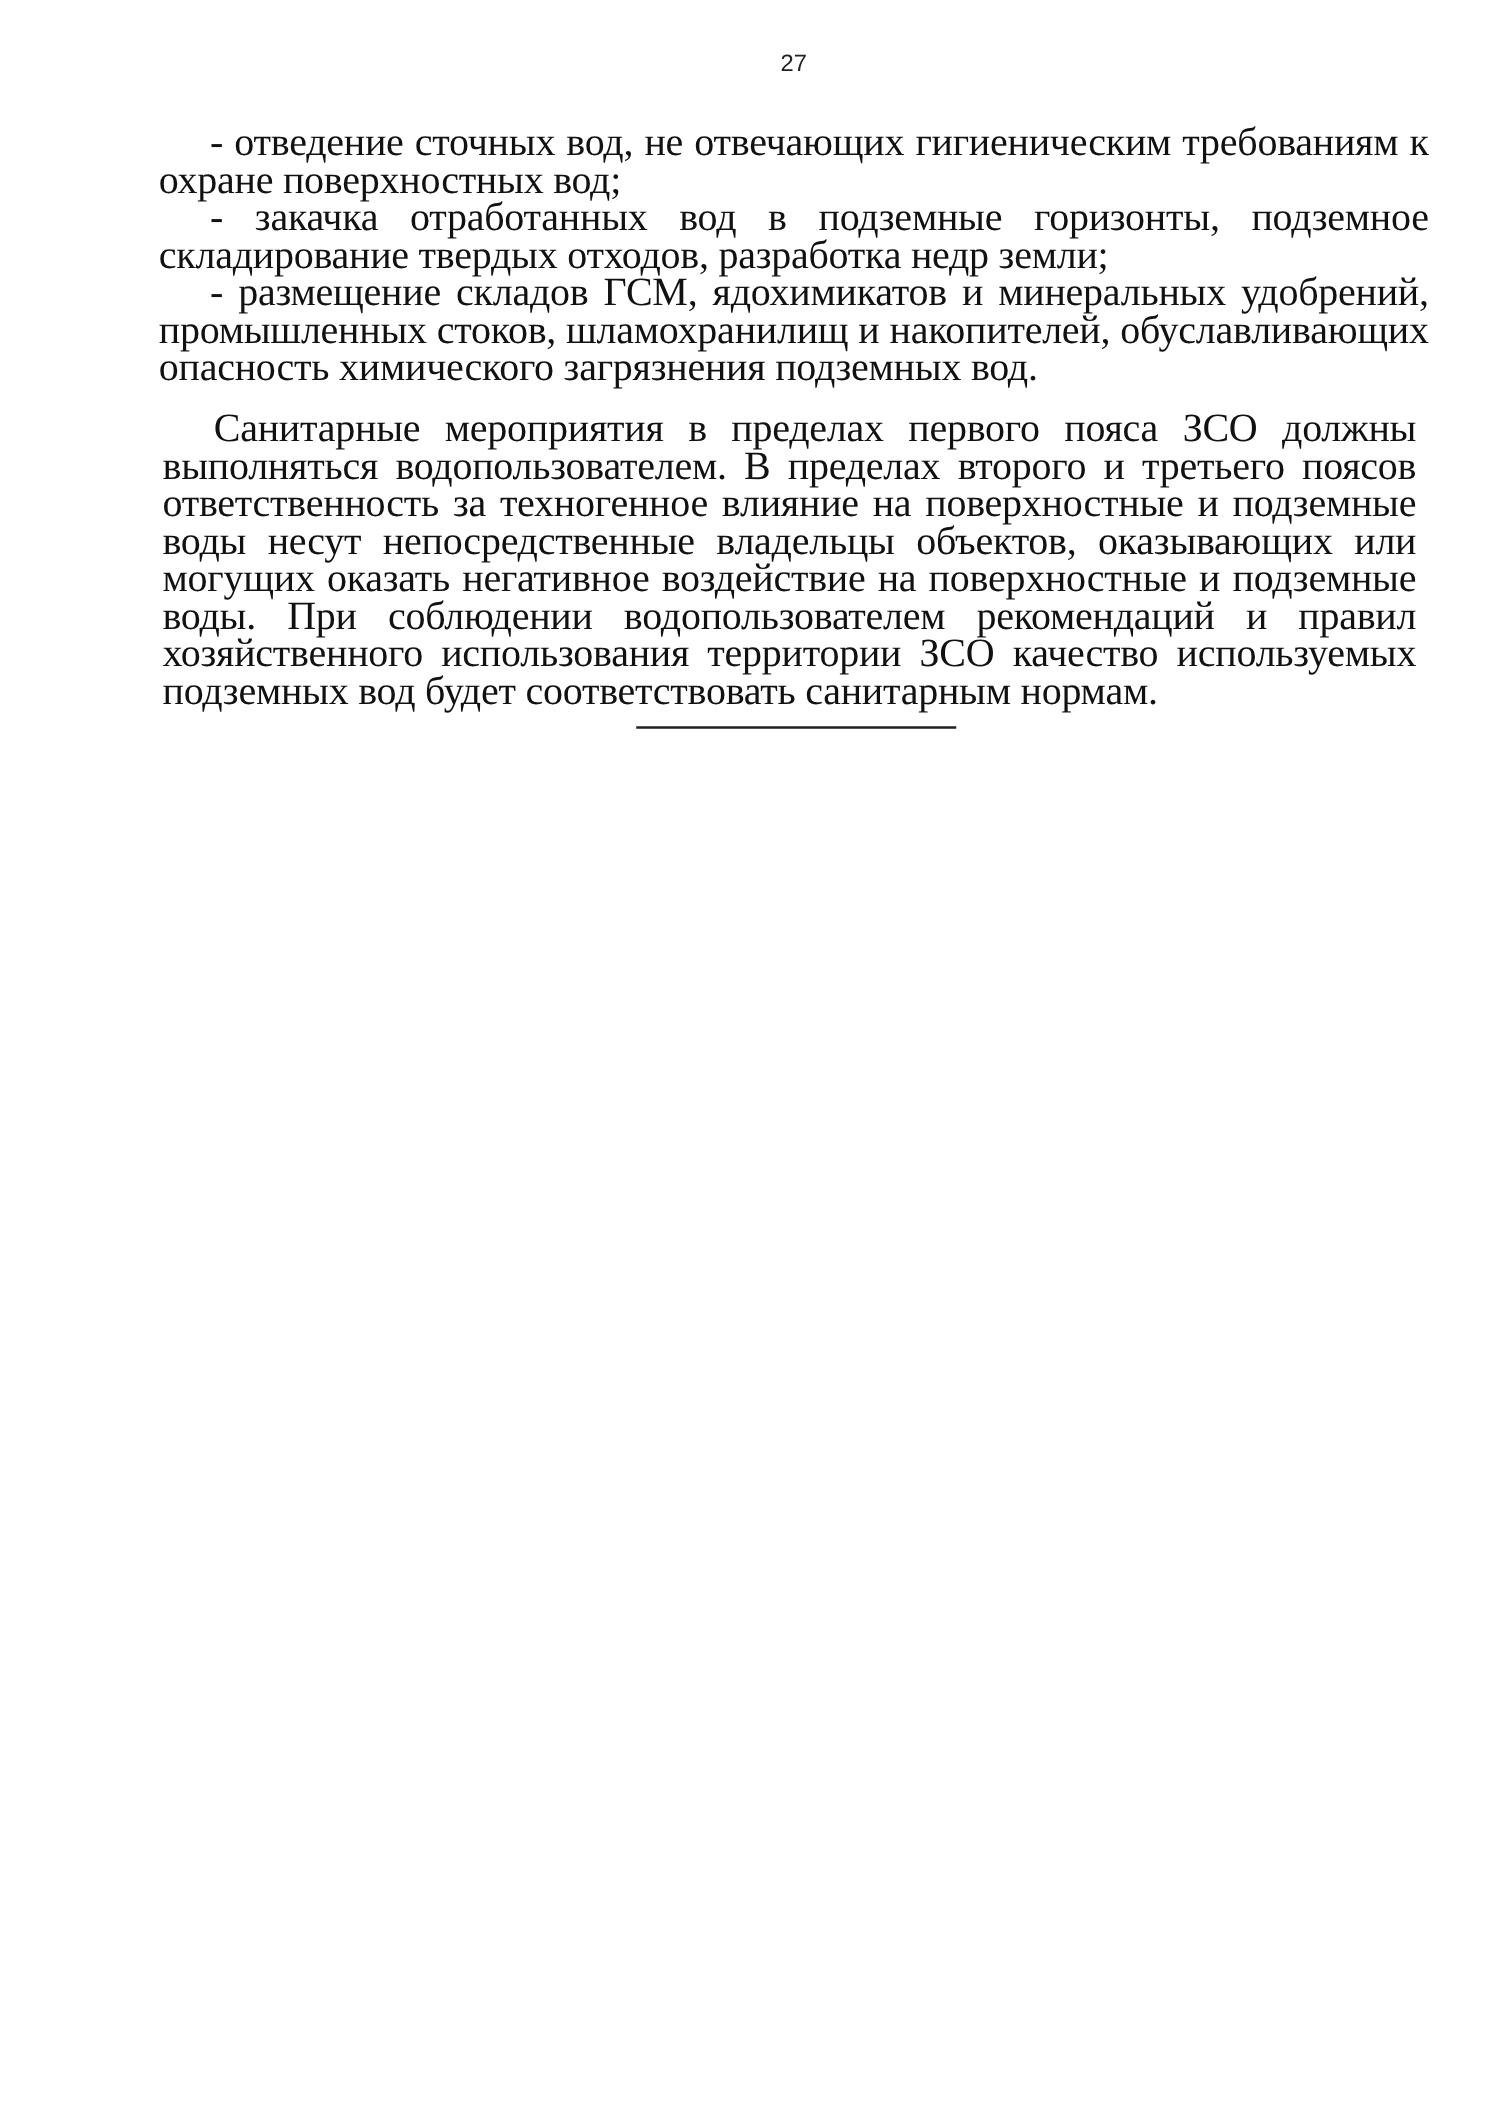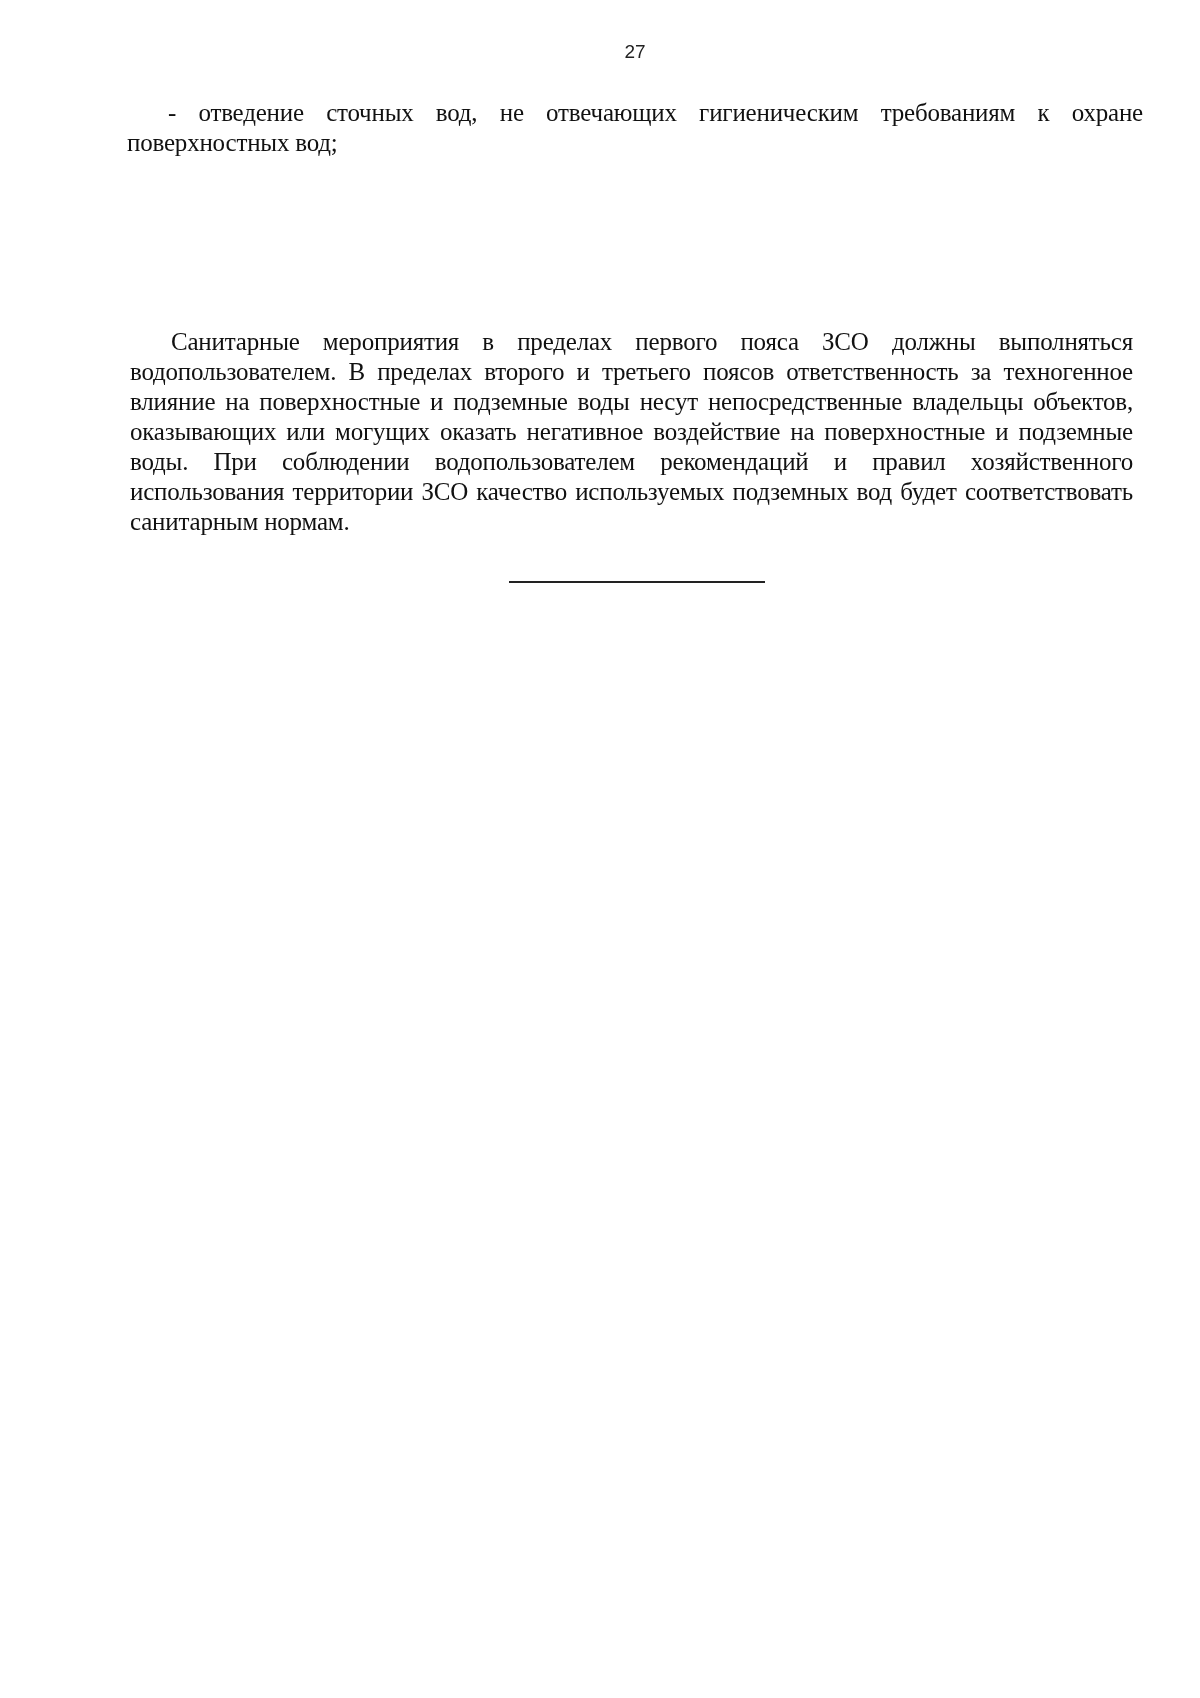--- a/index.html
+++ b/index.html
@@ -21,21 +21,21 @@
       left: 0;
       width: 1270px;
       text-align: center;
       font-family: "Liberation Sans", "DejaVu Sans", sans-serif;
       font-size: 19px;
       line-height: 24px;
       color: #222;
     }
     .block {
       position: absolute;
-      font-size: 25px;
+      font-size: 32px;
       line-height: 30px;
       text-align: justify;
       letter-spacing: -0.2px;
     }
     .block-1 {
       top: 98px;
       left: 127px;
       width: 1016px;
     }
     .block-2 {
@@ -57,19 +57,21 @@
       border-top: 2px solid #222;
     }
   </style>
 </head>
 <body>
 
 <div class="page-number">27</div>
 
 <div class="block block-1">
   <p class="para">- отведение сточных вод, не отвечающих гигиеническим требованиям к охране поверхностных вод;</p>
+  <p class="para">- закачка отработанных вод в подземные горизонты, подземное складирование твердых отходов, разработка недр земли;</p>
+  <p class="para">- размещение складов ГСМ, ядохимикатов и минеральных удобрений, промышленных стоков, шламохранилищ и накопителей, обуславливающих опасность химического загрязнения подземных вод.</p>
 </div>
 
 <div class="block block-2">
   <p class="para">Санитарные мероприятия в пределах первого пояса ЗСО должны выполняться водопользователем. В пределах второго и третьего поясов ответственность за техногенное влияние на поверхностные и подземные воды несут непосредственные владельцы объектов, оказывающих или могущих оказать негативное воздействие на поверхностные и подземные воды. При соблюдении водопользователем рекомендаций и правил хозяйственного использования территории ЗСО качество используемых подземных вод будет соответствовать санитарным нормам.</p>
 </div>
 
 <div class="divider"></div>
 
 </body></html>

